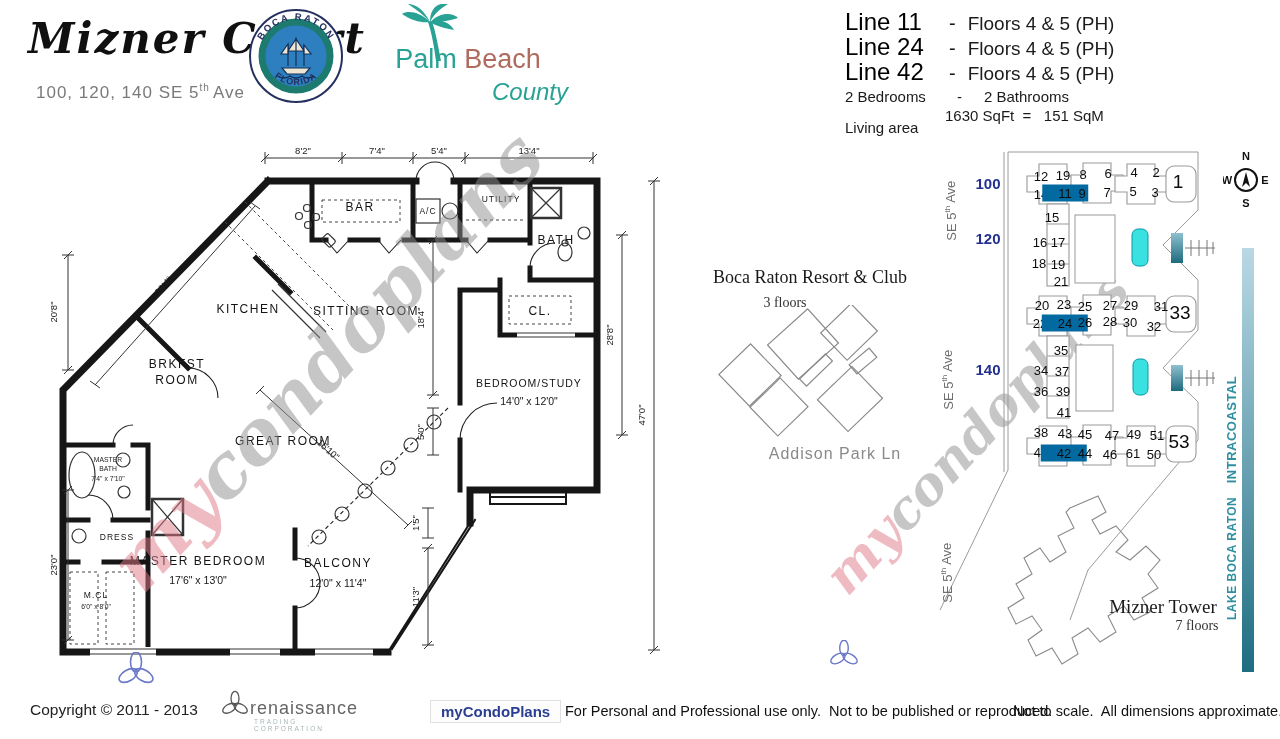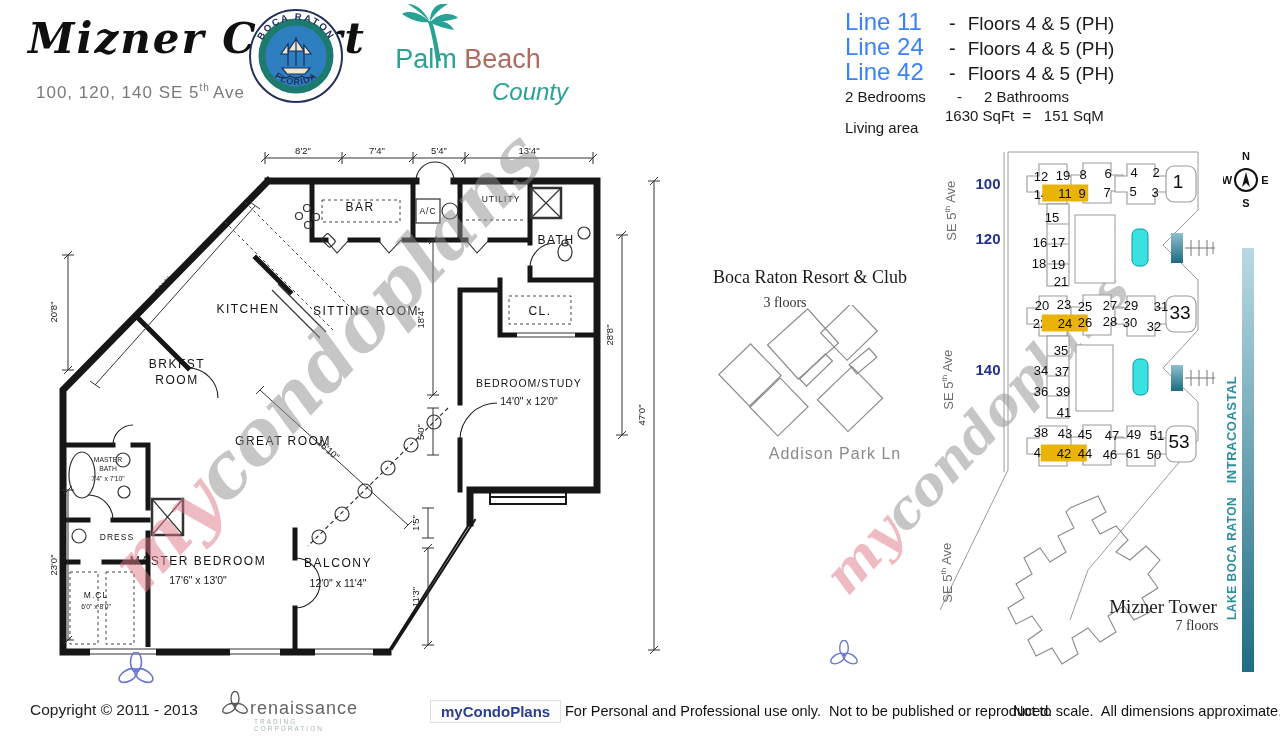--- a/index.html
+++ b/index.html
@@ -11,21 +11,21 @@
 
   
   .title{left:28px;top:14px;font-family:"DejaVu Serif",serif;font-style:italic;
          font-weight:600;font-size:42px;color:#101010;letter-spacing:2px;}
   .address{left:36px;top:82px;font-size:17px;color:#7a7a7a;letter-spacing:1px;}
   .palm-words{left:368px;top:44px;width:200px;text-align:center;font-size:27px;}
   .palm-w1{color:#27a294;} .palm-w2{color:#b06a5e;}
   .palm-county{left:368px;top:78px;width:200px;text-align:right;font-size:24px;color:#27a294;font-style:italic;}
   .lines-block{left:845px;top:8px;width:300px;}
   .line-row{display:flex;align-items:baseline;gap:12px;height:25px;}
-  .line-name{font-size:24px;width:92px;color:#3b82f6;}
+  .line-name{font-size:24px;width:92px;color:#000000;}
   .line-dash{font-size:20px;}
   .line-floors{font-size:19px;color:#1c1c1c;}
   .bedbath{display:flex;gap:22px;font-size:15px;margin-top:5px;}
   .bedbath .b1{width:90px;}
   .living{display:flex;font-size:15px;margin-top:2px;}
   .living .b1{width:100px;margin-top:12px;}
 
   
   .plan-wrap{left:20px;top:140px;width:660px;height:545px;}
   svg text{font-family:"Liberation Sans",sans-serif;}
@@ -48,21 +48,21 @@
   .resort-title{left:0;top:12px;width:240px;text-align:center;font-family:"Liberation Serif",serif;
                 font-size:18px;color:#1a1a1a;}
   .resort-floors{left:0;top:40px;width:190px;text-align:center;font-family:"Liberation Serif",serif;
                  font-size:14px;color:#333;}
   .resort-street{left:55px;top:190px;width:180px;text-align:center;font-size:16px;color:#8a8a8a;letter-spacing:1px;}
 
   
   .site-map{left:920px;top:140px;width:360px;height:560px;}
   .unit{position:absolute;transform:translate(-50%,-50%);font-size:13px;color:#0d0d0d;line-height:1;z-index:3;}
   .unit.big{font-size:19px;}
-  .unit.hl{background:#eab308;padding:2px 16px;}
+  .unit.hl{background:#0369a1;padding:2px 16px;}
   .addr-num{position:absolute;transform:translate(-50%,-50%);font-size:15px;font-weight:bold;color:#23308f;z-index:3;}
   .street{position:absolute;width:84px;text-align:center;transform:rotate(-90deg);
           font-size:13px;color:#6e6e6e;white-space:nowrap;z-index:3;}
   .street sup{font-size:8px;}
   .ml2{margin-left:3px;}
   .coastbar{position:absolute;left:322px;top:108px;width:12px;height:424px;
             background:linear-gradient(#b9d9e4,#1e6d82);z-index:1;}
   .vteal{position:absolute;transform:rotate(-90deg);font-weight:bold;color:#2e8fa0;white-space:nowrap;
          text-align:center;z-index:3;}
   .intra{left:251px;top:282px;width:120px;font-size:13px;letter-spacing:.5px;}

